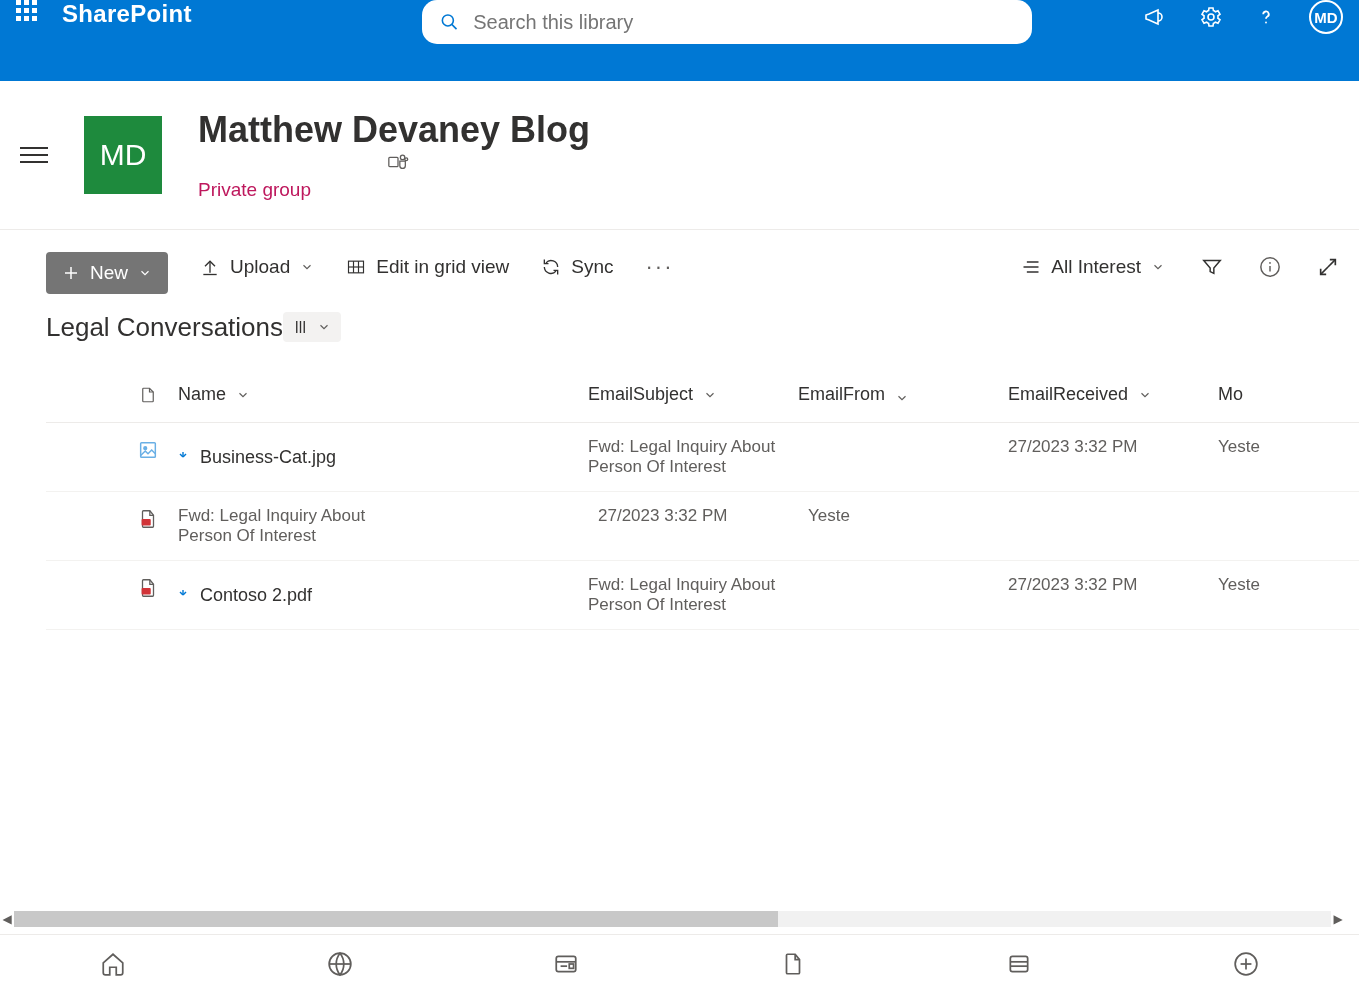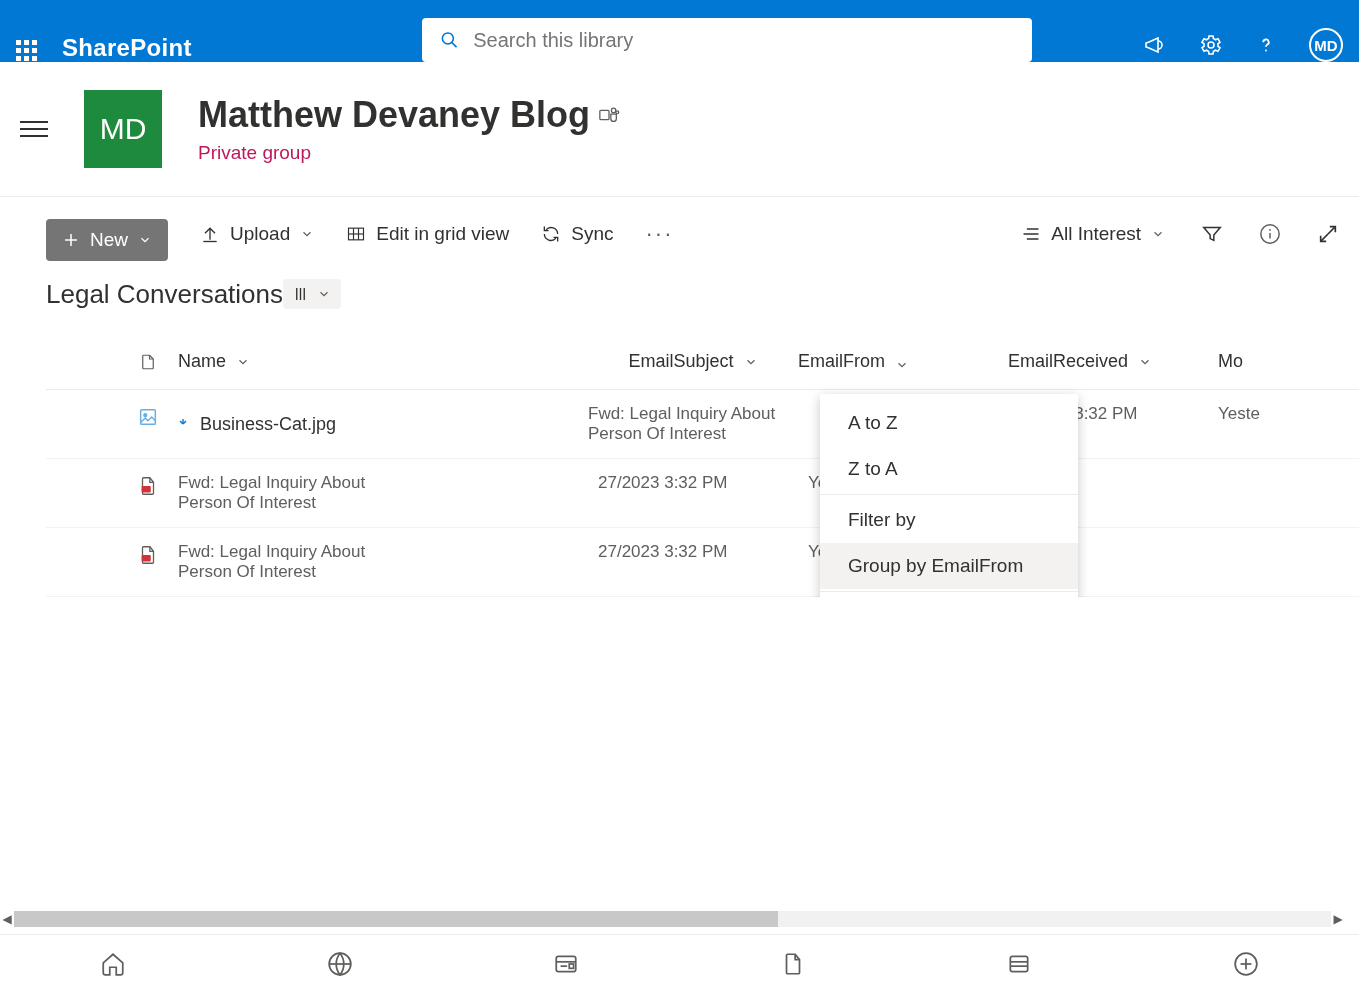--- a/index.html
+++ b/index.html
@@ -1,21 +1,21 @@
 <!DOCTYPE html>
 <html><head>
 <meta charset="utf-8">
 <style>
   * { box-sizing: border-box; margin: 0; padding: 0; }
   html, body { height: 100%; font-family: "Segoe UI", Arial, sans-serif; color:#323130; background:#fff; overflow:hidden;}
-  .top-bar { height:62px; background:#0078d4; display:flex; align-items:flex-end; padding:0 16px; color:#fff;}
+  .top-bar { height:81px; background:#0078d4; display:flex; align-items:flex-start; padding:0 16px; color:#fff;}
   .waffle { width:22px; height:22px; display:grid; grid-template-columns:repeat(3,5px); grid-template-rows:repeat(3,5px); gap:3px; margin-right:24px; cursor:pointer;}
   .waffle span{background:#fff;}
   .brand { font-size:24px; font-weight:600; margin-right:auto; letter-spacing:.3px;}
-  .search { flex:0 0 610px; height:44px; background:#fff; border-radius:4px; display:flex; align-items:center; padding:0 18px; margin-left:140px; margin-right:auto;}
+  .search { flex:0 0 610px; height:44px; background:#fff; border-radius:15px; display:flex; align-items:center; padding:0 18px; margin-left:140px; margin-right:auto;}
   .search svg{color:#0078d4;}
   .search input{border:none; outline:none; font-size:20px; color:#605e5c; margin-left:14px; width:100%;}
   .topicons{display:flex; align-items:center; gap:32px; margin-left:20px;}
   .topicons .icon{cursor:pointer;}
   .avatar-circle{width:34px;height:34px;border:2px solid #fff;border-radius:50%;display:flex;align-items:center;justify-content:center;font-size:15px;font-weight:600;}
   .site-header{display:flex; align-items:center; padding:28px 20px 28px 20px; border-bottom:1px solid #edebe9;}
   .hamburger{width:28px;margin-right:36px;cursor:pointer;}
   .hamburger div{height:2px;background:#323130;margin:5px 0;}
   .site-logo{width:78px;height:78px;background:#1e8a3d;color:#fff;display:flex;align-items:center;justify-content:center;font-size:30px;font-weight:500;margin-right:36px;}
   .site-title{font-size:36px;font-weight:600;}
@@ -30,21 +30,21 @@
   .dots{font-size:22px;letter-spacing:2px;color:#605e5c;cursor:pointer;}
   .cmdbar-right{margin-left:auto;display:flex;align-items:center;gap:36px;}
   .library-title{display:flex;align-items:flex-start;padding:8px 20px 24px 46px;}
   .library-title h2{font-size:26px;font-weight:400;color:#323130;}
   .view-switch{background:#f3f2f1;border-radius:4px;padding:6px 10px;display:flex;align-items:center;gap:6px;cursor:pointer;}
   .list-area{padding:0 0 0 46px; position:relative; overflow:hidden;}
   .list-header{display:flex;align-items:center;border-bottom:1px solid #edebe9;height:56px;font-size:18px;color:#323130;padding-left:12px;}
   .col-select{width:60px;}
   .col-icon{width:60px;display:flex;justify-content:center;}
   .col-name{width:410px;display:flex;align-items:center;gap:10px;}
-  .col-subject{width:210px;display:flex;align-items:center;gap:10px;justify-content:center;}
+  .col-subject{width:210px;display:flex;align-items:center;gap:10px;}
   .col-from{width:210px;display:flex;align-items:flex-end;gap:10px;}
   .col-received{width:210px;display:flex;align-items:center;gap:10px;}
   .col-mod{flex:1;display:flex;align-items:center;gap:10px;}
   .chev-sm svg{width:14px;height:14px;}
   .row{display:flex;padding:14px 0 14px 12px;border-bottom:1px solid #f3f2f0;font-size:18px;color:#323130;}
   .row .col-subject,.row .col-from,.row .col-received,.row .col-mod{color:#605e5c;font-size:17px;align-items:flex-start;}
   .file-icon{width:22px;height:26px;}
   .new-mark{display:inline-block;margin-right:2px;}
   .dropdown{position:absolute;top:60px;left:820px;width:258px;background:#fff;box-shadow:0 3px 12px rgba(0,0,0,.22);border-radius:2px;padding:6px 0;z-index:50;}
   .dropdown .item{padding:12px 28px;font-size:19px;color:#323130;cursor:pointer;display:flex;align-items:center;justify-content:space-between;}
@@ -105,21 +105,21 @@
 </div>
 
 <div class="site-header">
   <div class="hamburger">
       <div></div>
       <div></div>
       <div></div>
     </div>
   <div class="site-logo">MD</div>
   <div>
-    <div style="display:flex;align-items:center;">
+    <div style="display:flex;align-items:center;flex-direction:column;">
       <span class="site-title">Matthew Devaney Blog</span>
       <span class="teams-icon">
         <svg width="22" height="22" viewBox="0 0 24 24" fill="none" stroke="#605e5c" stroke-width="1.4">
             <rect x="2" y="7" width="10" height="10" rx="1"></rect>
             <circle cx="17" cy="7" r="2.4"></circle>
             <circle cx="21" cy="9" r="1.6"></circle>
             <path d="M14 11h6v5a3 3 0 0 1-6 0z"></path>
           </svg>
       </span>
     </div>
@@ -308,48 +308,37 @@
       </div>
       <div class="row">
         <div class="col-select"></div>
         <div class="col-icon">
           <svg class="file-icon" viewBox="0 0 24 24" fill="none">
             <path d="M14 3H7a1 1 0 0 0-1 1v16a1 1 0 0 0 1 1h10a1 1 0 0 0 1-1V8l-4-5z" stroke="#605e5c" stroke-width="1.4"></path>
             <polyline points="14 3 14 8 18 8" stroke="#605e5c" stroke-width="1.4"></polyline>
             <rect x="5" y="12" width="10" height="7" rx="1" fill="#d13438"></rect>
           </svg>
         </div>
+        <div class="col-name">
+          <span class="new-mark">
+            <svg width="10" height="10" viewBox="0 0 10 10">
+              <line x1="5" y1="0" x2="5" y2="5" stroke="#0078d4" stroke-width="1.4"></line>
+              <line x1="2" y1="2" x2="5" y2="5" stroke="#0078d4" stroke-width="1.4"></line>
+              <line x1="8" y1="2" x2="5" y2="5" stroke="#0078d4" stroke-width="1.4"></line>
+            </svg>
+          </span>
+          <span>Contoso 2.pdf</span>
+        </div>
         <div class="col-subject">Fwd: Legal Inquiry About Person Of Interest</div>
         <div class="col-from"></div>
         <div class="col-received">27/2023 3:32 PM</div>
         <div class="col-mod">Yeste</div>
       </div>
     </div>
 
-  <div class="dropdown">
-    <div class="item">
-        <span>A to Z</span>
-      </div>
-    <div class="item">
-        <span>Z to A</span>
-      </div>
-    <div class="sep"></div>
-    <div class="item">
-        <span>Filter by</span>
-      </div>
-    <div class="item hover">
-        <span>Group by EmailFrom</span>
-      </div>
-    <div class="sep"></div>
-    <div class="item">
-      
-      
-    </div>
-
-  </div>
 </div>
 
 <div class="hscroll">
   <div class="arrow">◀</div>
   <div class="hscroll-track">
     <div class="hscroll-thumb"></div>
   </div>
   <div class="arrow">▶</div>
 </div>
 

